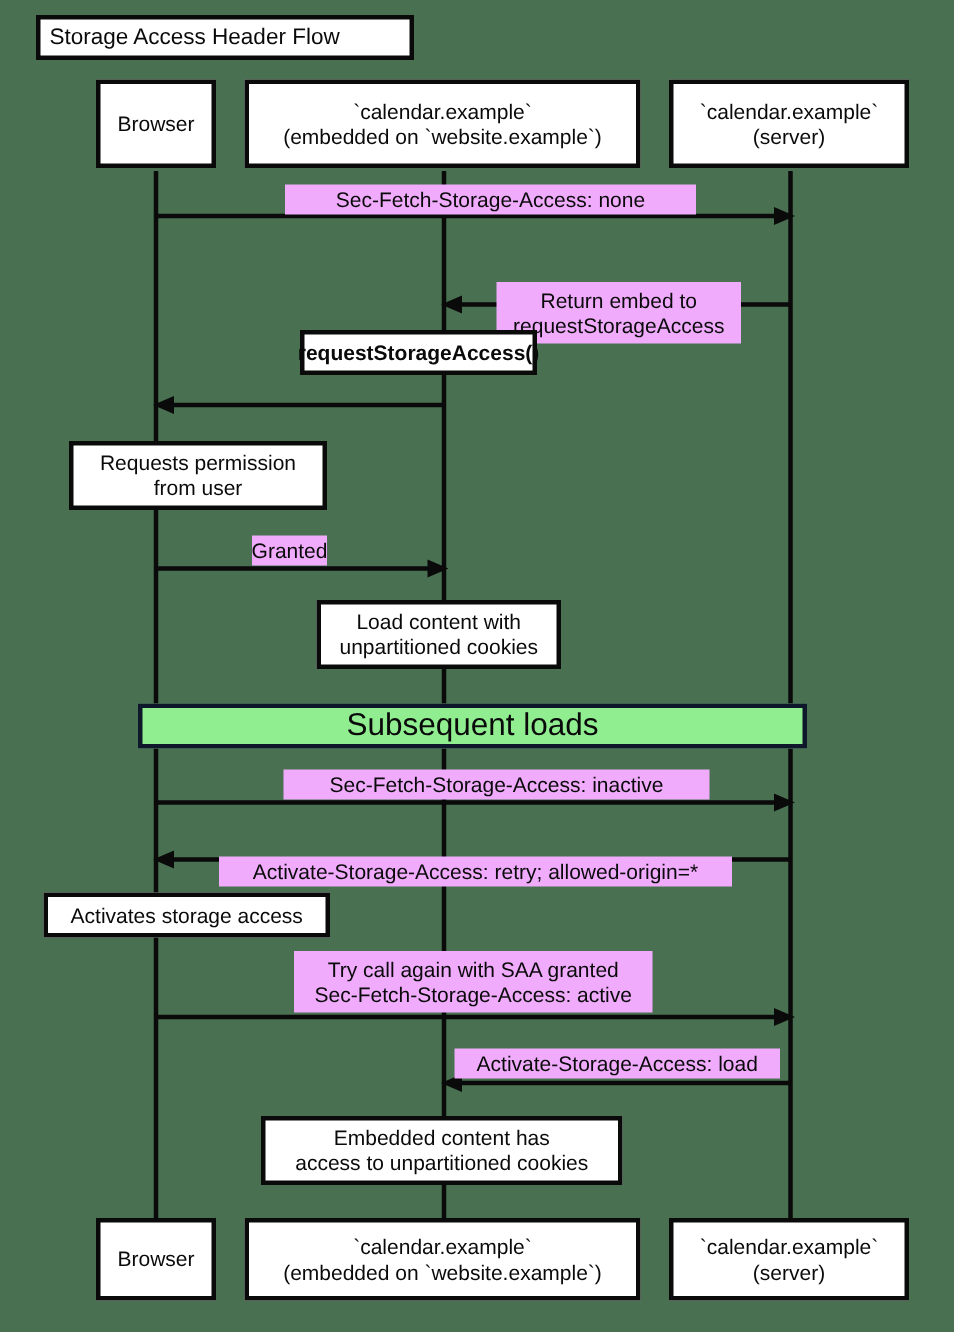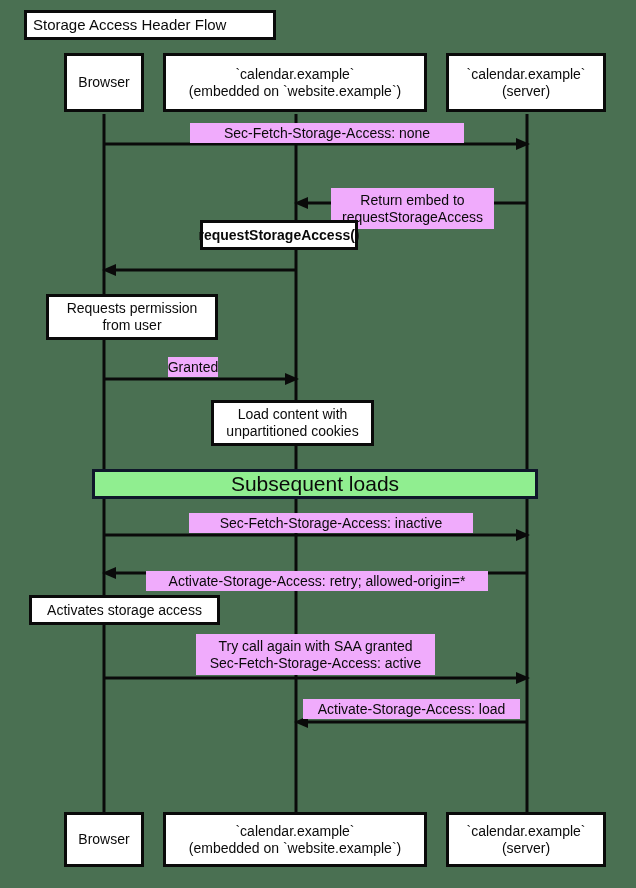--- a/index.html
+++ b/index.html
@@ -202,20 +202,24 @@
 
   <div class="box note-box" style="left:211px; top:400px; width:163px; height:46px;">
     <span>Load content with
 unpartitioned cookies</span>
   </div>
 
   <div class="box note-box" style="left:9px; top:595px; width:191px; height:30px;margin-left:20px;">
     <span>Activates storage access</span>
   </div>
 
+  <div class="box note-box" style="left:174px; top:744px; width:241px; height:46px;">
+    <span>Embedded content has
+access to unpartitioned cookies</span>
+  </div>
 
   <div class="band" style="left: 92px; top: 469px; width: 446px; height: 30px; background: rgb(144, 238, 144);">
     <span>Subsequent loads</span>
   </div>
 
   <div class="box actor-box" style="left:64px; top:812px; width:80px; height:55px;">
     <span>Browser</span>
   </div>
   <div class="box actor-box" style="left:163px; top:812px; width:264px; height:55px;">
     <span>`calendar.example`

